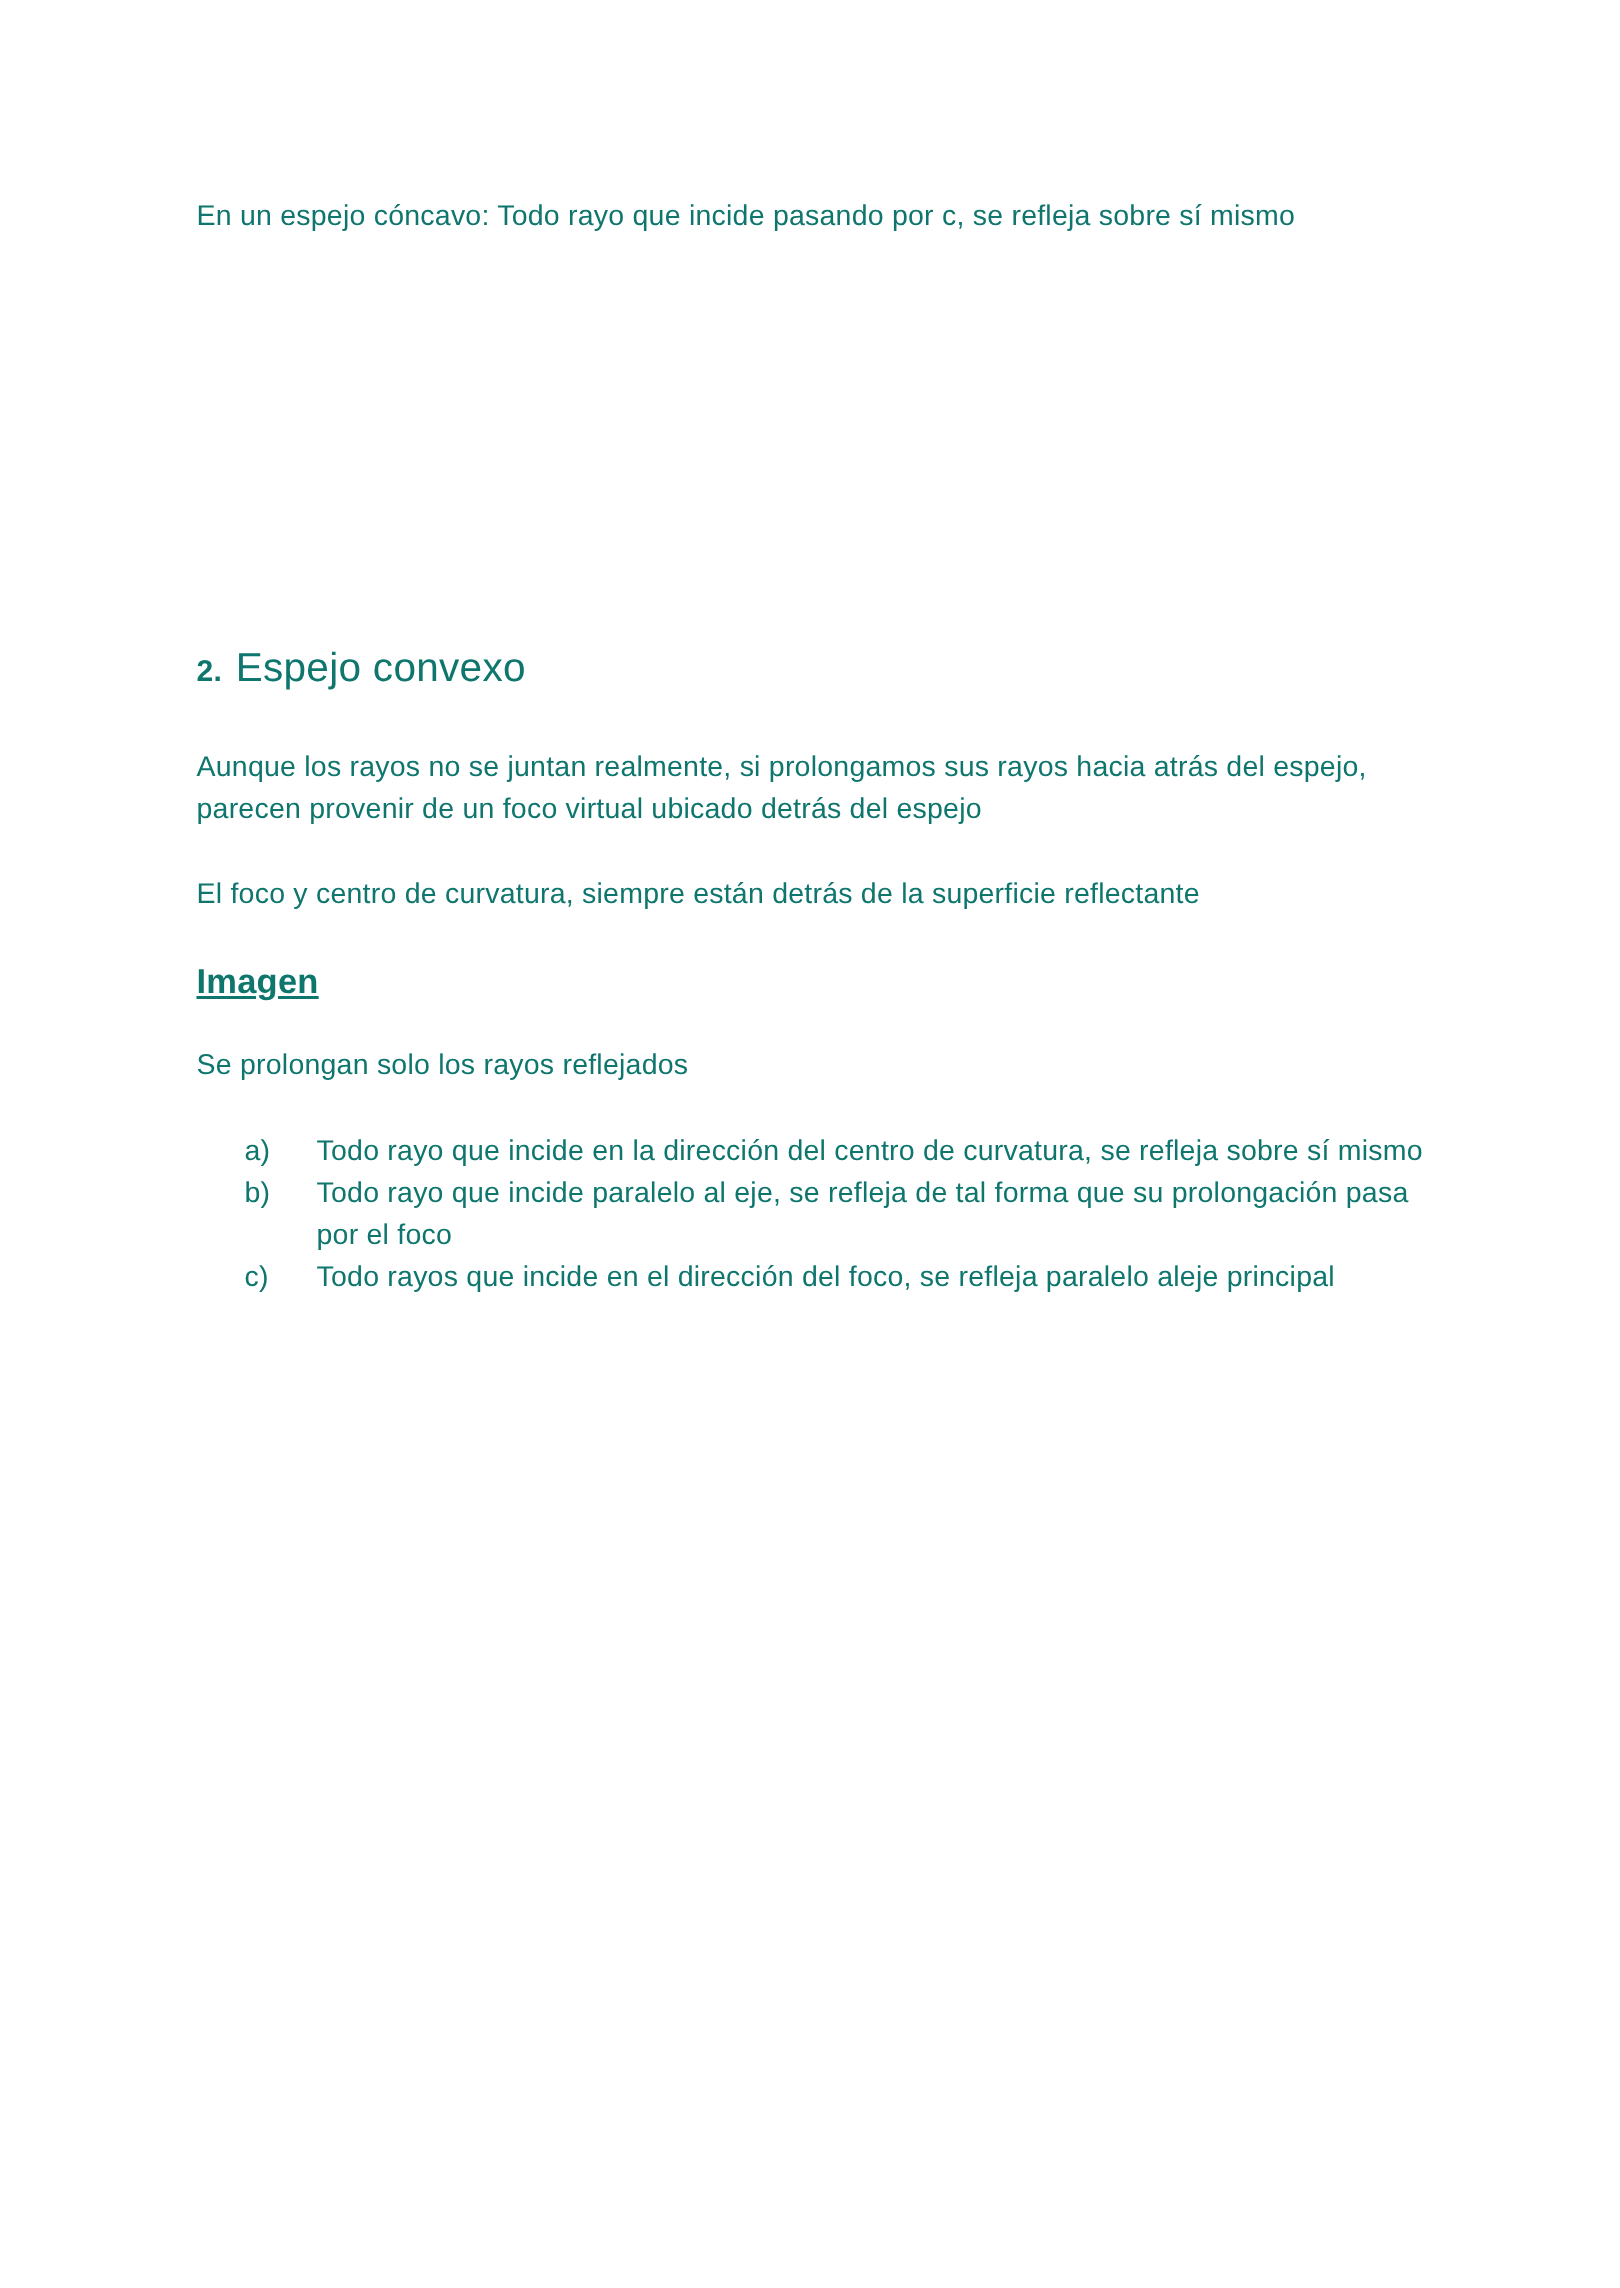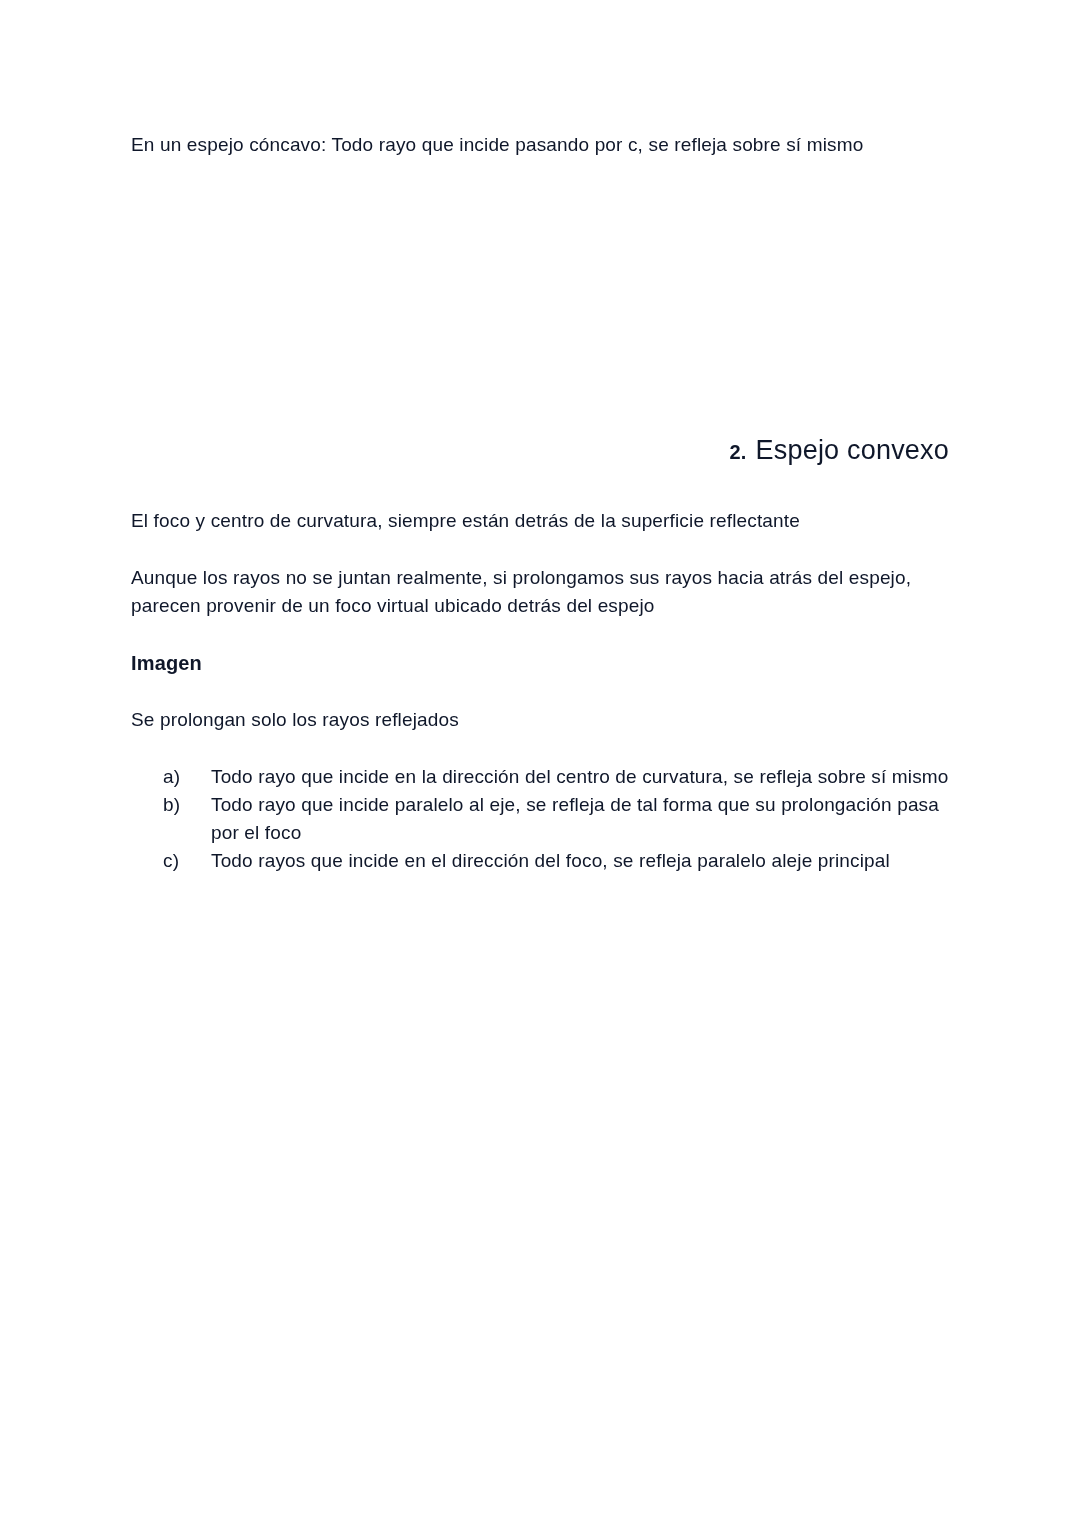--- a/index.html
+++ b/index.html
@@ -6,62 +6,62 @@
     margin: 0;
     padding: 0;
     background: #ffffff;
   }
   .page {
     position: relative;
     width: 1080px;
     height: 1525px;
     background: #ffffff;
     font-family: "Liberation Sans", "DejaVu Sans", sans-serif;
-    color: #0f172a;
+    color: #0f766e;
     overflow: hidden;
     border-radius: 27px;
   }
   .content {
     position: absolute;
     left: 131px;
     top: 131px;
     width: 818px;
   }
   .body-para {
     font-size: 19px;
     line-height: 28px;
     margin: 0 0 29px 0;
     letter-spacing: 0.15px;
   }
   .figure-gap {
     height: 240px;
   }
   .section-heading {
     margin: 0 0 33px 0;
-    line-height: 44px;
+    line-height: 34px;
     font-weight: normal;
-    text-align: right;
   }
   .section-number {
     font-size: 20px;
     font-weight: 700;
     margin-right: 9px;
     letter-spacing: 0.2px;
   }
   .section-title {
     font-size: 27px;
     font-weight: 500;
     letter-spacing: 0.2px;
   }
   .sub-heading {
-    font-size: 20px;
+    font-size: 23px;
     line-height: 28px;
     font-weight: 700;
     margin: 5px 0 29px 0;
     letter-spacing: 0.15px;
+    text-decoration: underline;
   }
   .ray-list {
     list-style: none;
     margin: 0;
     padding: 0;
   }
   .list-item {
     display: flex;
     align-items: flex-start;
     font-size: 19px;
@@ -86,23 +86,23 @@
 
     <p class="body-para">En un espejo cóncavo: Todo rayo que incide pasando por c, se refleja sobre sí mismo</p>
 
     <div class="figure-gap"></div>
 
     <h2 class="section-heading">
       <span class="section-number">2.</span><span class="section-title">Espejo convexo</span>
     </h2>
 
 
+    <p class="body-para">Aunque los rayos no se juntan realmente, si prolongamos sus rayos hacia atrás del espejo, parecen provenir de un foco virtual ubicado detrás del espejo</p>
+
     <p class="body-para">El foco y centro de curvatura, siempre están detrás de la superficie reflectante</p>
-
-    <p class="body-para">Aunque los rayos no se juntan realmente, si prolongamos sus rayos hacia atrás del espejo, parecen provenir de un foco virtual ubicado detrás del espejo</p>
 
     <h3 class="sub-heading">Imagen</h3>
 
 
 
     <p class="body-para">Se prolongan solo los rayos reflejados</p>
 
     <ol class="ray-list">
       <li class="list-item">
         <span class="list-marker">a)</span>

